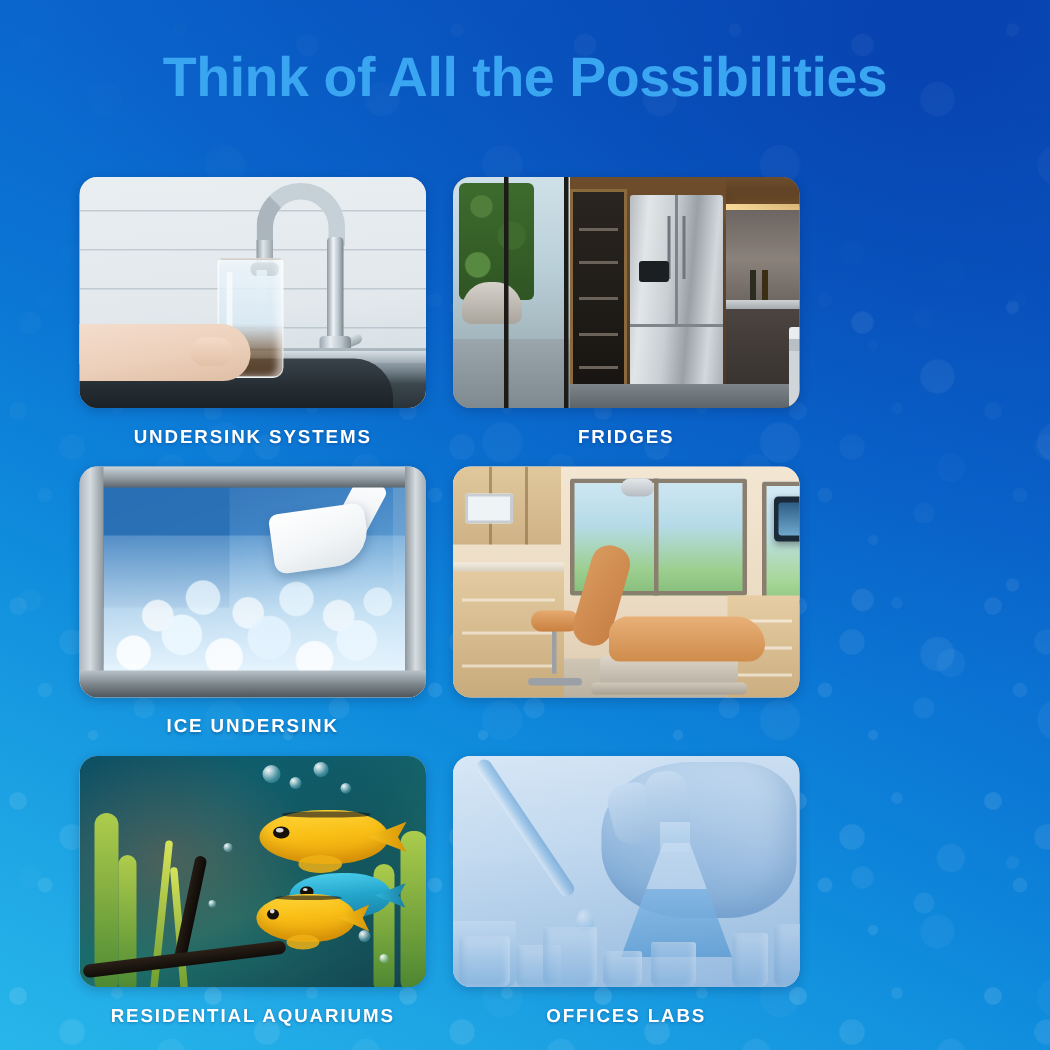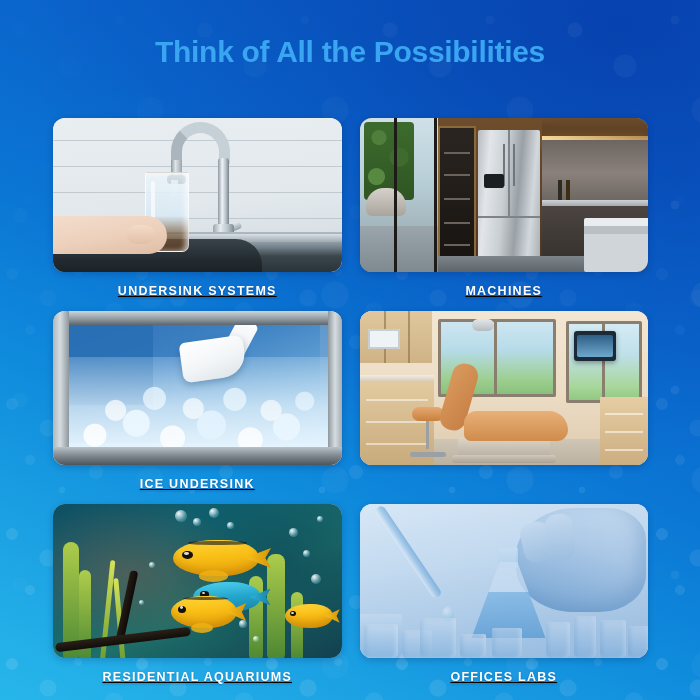--- a/index.html
+++ b/index.html
@@ -49,30 +49,30 @@
       radial-gradient(circle at 70px 66px, rgba(255,255,255,.07) 0 11px,rgba(255,255,255,0) 12px),
       radial-gradient(circle at 120px 20px,rgba(255,255,255,.08) 0 4px, rgba(255,255,255,0) 4.8px),
       radial-gradient(circle at 150px 110px,rgba(255,255,255,.06) 0 13px,rgba(255,255,255,0) 14px);
     background-size:185px 185px,185px 185px,185px 185px,185px 185px;
     -webkit-mask-image:radial-gradient(150% 115% at 92% 55%, rgba(0,0,0,.95) 0%, rgba(0,0,0,.5) 45%, rgba(0,0,0,0) 80%);
     mask-image:radial-gradient(150% 115% at 92% 55%, rgba(0,0,0,.95) 0%, rgba(0,0,0,.5) 45%, rgba(0,0,0,0) 80%);
   }
 
   #title{
     position:absolute;left:0;right:0;top:27px;text-align:center;
-    font-size:30px;line-height:50px;font-weight:bold;
+    font-size:37px;line-height:50px;font-weight:bold;
     letter-spacing:-0.3px;
     color:#3aa5f0;
     white-space:nowrap;
     font-family:"Liberation Sans","DejaVu Sans",sans-serif;
   }
 
   .grid{position:absolute;left:53px;top:118px;width:595px;}
   .row{display:flex;gap:18px;}
-  .cell{width:289px;text-decoration:underline;}
+  .cell{width:231px;}
   .card{
     width:100%;height:154px;border-radius:12px;overflow:hidden;position:relative;
     box-shadow:0 2px 7px rgba(0,20,70,.22);
     background:#cfd8de;
   }
   .card .scene{position:absolute;inset:0;}
   .cap{
     text-align:center;color:#ffffff;font-weight:bold;
     font-size:12.5px;letter-spacing:1.25px;
     padding-top:12px;padding-bottom:13px;
@@ -353,21 +353,21 @@
             <div class="fridge"></div>
             <div class="fsplit"></div>
             <div class="fhbar"></div>
             <div class="fhandle" style="left:143px"></div>
             <div class="fhandle" style="left:153px"></div>
             <div class="dispenser"></div>
             <div class="floor"></div>
             <div class="island"></div>
           </div>
         </div>
-        <div class="cap">MACHINES</div>
+        <div class="cap">FRIDGES</div>
       </div>
 
     </div>
 
     <div class="row">
 
       <div class="cell">
         <div class="card">
           <div class="scene s-ice">
             <div class="back"></div>

